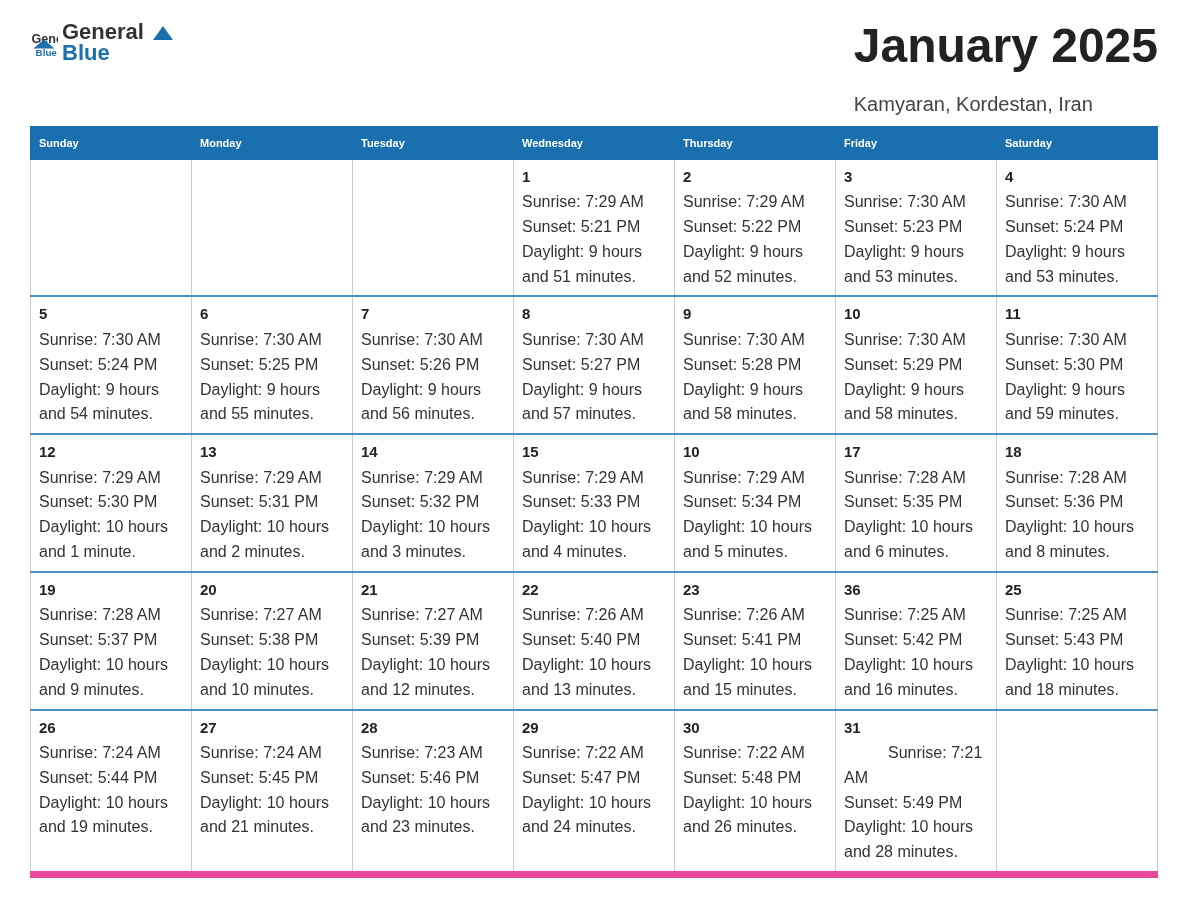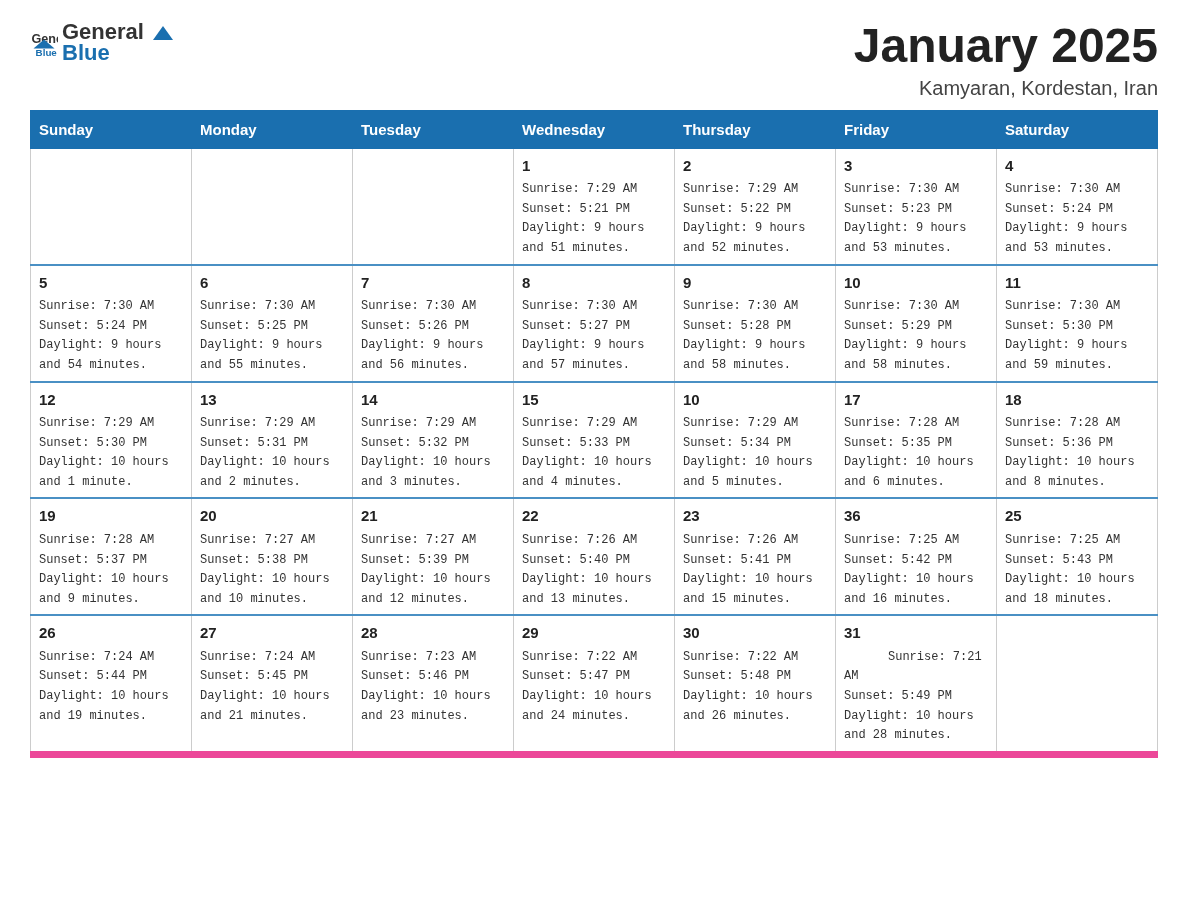--- a/index.html
+++ b/index.html
@@ -19,42 +19,42 @@
     .logo {
       display: flex;
       align-items: center;
       gap: 4px;
     }
     .logo-icon {
       width: 28px;
       height: 28px;
     }
     .title-block {
-      text-align: right;
+      text-align: left;
     }
     .month-title {
       font-size: 48px;
       font-weight: bold;
       color: #222;
       line-height: 1.1;
     }
     .location-title {
       font-size: 20px;
       color: #444;
-      margin-top: 4px;
+      margin-top: 20px;
     }
     table {
       width: 100%;
       border-collapse: collapse;
       margin-top: 10px;
     }
     thead tr th {
       background-color: #1a6faf;
       color: #fff;
-      font-size: 15px;
+      font-size: 11px;
       font-weight: bold;
       padding: 10px 8px;
       text-align: left;
       border: 1px solid #1a6faf;
       margin-left: 20px;
     }
     tbody tr td {
       border: 1px solid #ccc;
       vertical-align: top;
       padding: 6px 8px;
@@ -65,24 +65,23 @@
       line-height: 1.5;
     }
     .day-number {
       font-size: 15px;
       font-weight: bold;
       color: #222;
       display: block;
       margin-bottom: 2px;
     }
     .day-info {
-      font-size: 12px;
+      font-size: 16px;
       color: #333;
       line-height: 1.55;
-      font-family: Liberation Mono, monospace;
     }
     tbody tr {
       border-bottom: 2px solid #4a90c4;
     }
     tbody tr:last-child {
       border-bottom: 7px solid #ec4899;
     }
     .empty-cell {
       background: #fff;
     }

